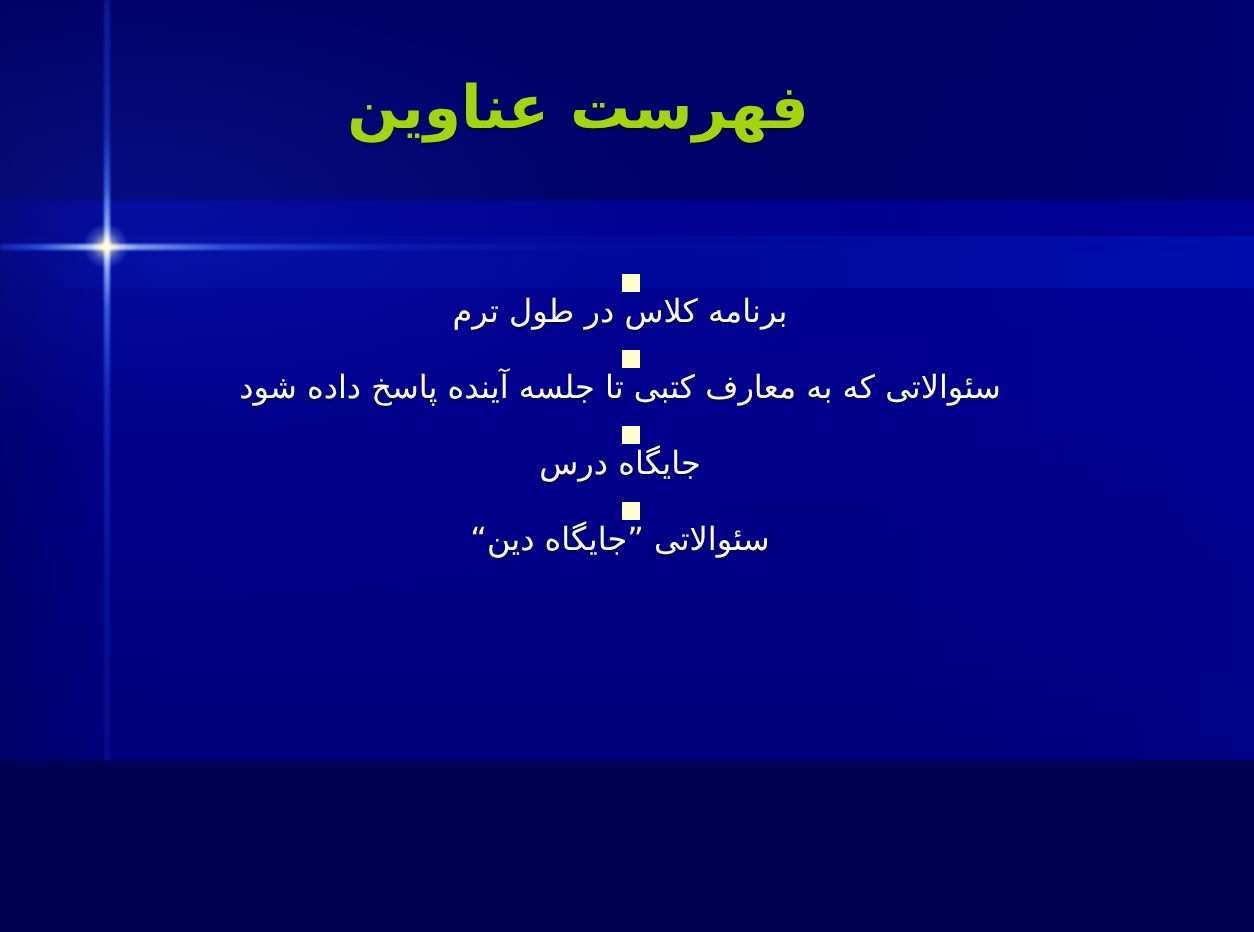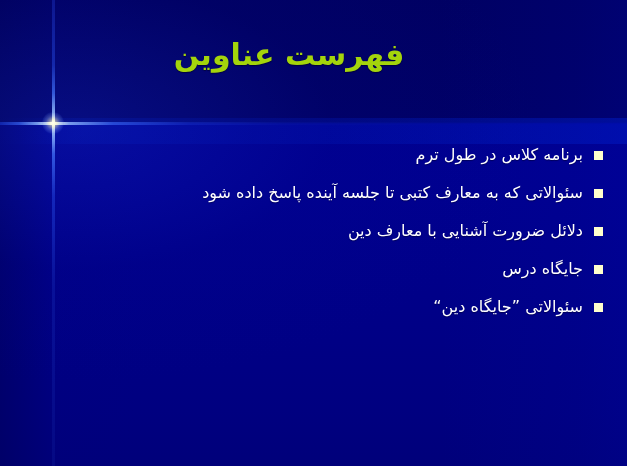--- a/index.html
+++ b/index.html
@@ -11,21 +11,21 @@
     width: 627px;
     height: 466px;
     overflow: hidden;
     font-family: "DejaVu Sans", "Liberation Sans", sans-serif;
     background: #000055;
   }
 
   #slide {
     position: relative;
     width: 627px;
-    height: 466px;
+    height: 380px;
     overflow: hidden;
     background: #1d4ed8;
   }
 
   
   .bg-base {
     position: absolute;
     inset: 0;
     background: linear-gradient(180deg,
         #000063 0%,
@@ -159,21 +159,21 @@
     right: 18px;
     top: 136px;
     width: 592px;
     direction: rtl;
     list-style: none;
     margin: 0;
     padding: 0;
   }
   .bullet-row {
     display: flex;
-    flex-direction: row;
+    flex-direction: column;
     align-items: center;
     justify-content: flex-start;
     height: 38px;
     padding-right: 6px;
   }
   .bullet-marker {
     flex: 0 0 auto;
     width: 9px;
     height: 9px;
     background: #ffffcc;
@@ -213,24 +213,20 @@
     <li class="bullet-row">
       <span class="bullet-marker"></span>
       <span class="bullet-text">برنامه کلاس در طول ترم</span>
     </li>
 
     <li class="bullet-row">
       <span class="bullet-marker"></span>
       <span class="bullet-text">سئوالاتی که به معارف کتبی تا جلسه آینده پاسخ داده شود</span>
     </li>
 
-    <li class="bullet-row">
-      <span class="bullet-marker"></span>
-      <span class="bullet-text">دلائل ضرورت آشنایی با معارف دین</span>
-    </li>
 
     <li class="bullet-row">
       <span class="bullet-marker"></span>
       <span class="bullet-text">جایگاه درس</span>
     </li>
 
     <li class="bullet-row">
       <span class="bullet-marker"></span>
       <span class="bullet-text">سئوالاتی  ”جایگاه دین“</span>
     </li>

